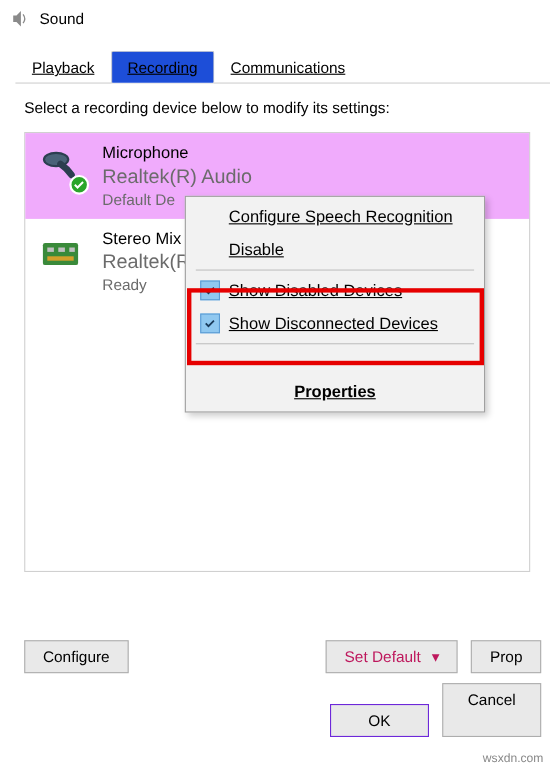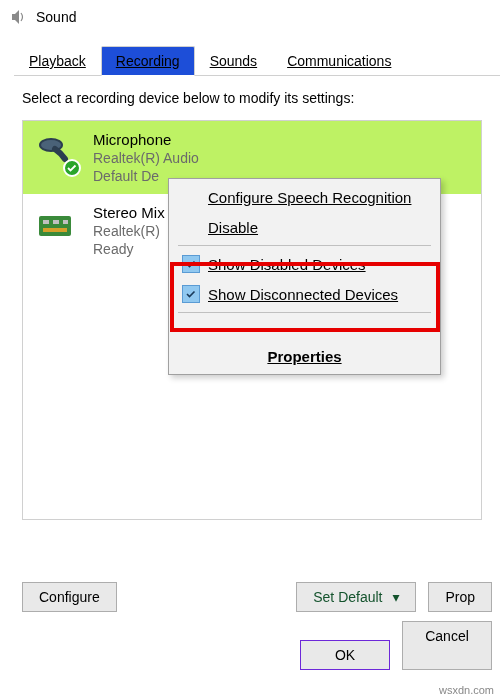--- a/index.html
+++ b/index.html
@@ -8,34 +8,34 @@
     .titlebar { display: flex; align-items: center; padding: 8px 10px; gap: 8px; }
     .titlebar .icon { width: 18px; height: 18px; }
     .titlebar .title { font-size: 14px; color: #000; }
     .tabs { display: flex; margin: 12px 0 0 14px; border-bottom: 1px solid #d0d0d0; position: relative; text-decoration: underline; }
     .tab { padding: 6px 14px; font-size: 14px; color: #000; border: 1px solid transparent; border-bottom: none; cursor: default; margin-right: 0; }
     .tab.active { background: #1d4ed8; border: 1px solid #d0d0d0; border-bottom: 1px solid #fff; margin-bottom: -1px; border-radius: 2px 2px 0 0; }
     .tab-body { padding: 14px 0 0 22px; }
     .instruction { font-size: 14px; color: #000; margin-bottom: 14px; }
     .device-list { border: 1px solid #d0d0d0; width: 460px; height: 400px; background: #fff; position: relative; }
     .device { display: flex; align-items: flex-start; padding: 10px 12px; gap: 14px; }
-    .device.selected { background: #bef264; }
+    .device.selected { background: #f0abfc; }
     .device-icon { width: 44px; height: 44px; position: relative; flex-shrink: 0; }
     .device-info { display: flex; flex-direction: column; gap: 2px; }
     .device-name { font-size: 15px; color: #000; }
-    .device-driver { font-size: 14px; color: #6b6b6b; }
+    .device-driver { font-size: 18px; color: #6b6b6b; }
     .device-status { font-size: 14px; color: #6b6b6b; }
     .context-menu { position: absolute; left: 168px; top: 178px; width: 273px; background: #f2f2f2; border: 1px solid #a0a0a0; box-shadow: 3px 3px 6px rgba(0,0,0,0.2); z-index: 10; padding: 3px; text-decoration: underline; }
     .menu-item { display: flex; align-items: center; padding: 6px 10px; font-size: 15px; color: #000; gap: 8px; }
     .menu-item .check { width: 18px; height: 18px; display: flex; align-items: center; justify-content: center; }
     .menu-sep { height: 1px; background: #c0c0c0; margin: 3px 6px; }
     .redbox { position: absolute; border: 4px solid #e60000; left: 170px; top: 262px; width: 270px; height: 70px; z-index: 11; pointer-events: none; }
     .bottom-buttons { position: absolute; left: 22px; bottom: 88px; width: 470px; display: flex; align-items: center; }
     .btn { font-size: 14px; padding: 6px 16px; background: #e9e9e9; border: 1px solid #adadad; min-width: 90px; text-align: center; }
-    .btn.disabled { color: #14532d; }
+    .btn.disabled { color: #be185d; }
     .btn-row2 { position: absolute; display: flex; gap: 12px; right: 8px; bottom: 30px; }
     .watermark { position: absolute; right: 6px; bottom: 4px; font-size: 11px; color: #888; }
     .speaker-icon svg, .mic-icon svg, .card-icon svg { display: block; }
     .check-badge { position: absolute; bottom: -2px; right: -2px; width: 18px; height: 18px; background: #2aa52a; border-radius: 50%; border: 2px solid #fff; display: flex; align-items: center; justify-content: center; }
   </style>
 </head>
 <body>
 
 <div class="window">
 
@@ -45,21 +45,20 @@
         <path d="M2 6 h3 l4 -4 v14 l-4 -4 h-3 z" fill="#8a8a8a"></path>
         <path d="M11 5 q3 4 0 8" stroke="#8a8a8a" stroke-width="1.2" fill="none"></path>
       </svg>
     </span>
     <span class="title">Sound</span>
   </div>
 
   <div class="tabs">
     <div class="tab">Playback</div>
     <div class="tab active">Recording</div>
-    <div class="tab">Sounds</div>
     <div class="tab">Communications</div>
   </div>
 
   <div class="tab-body">
     <div class="instruction">Select a recording device below to modify its settings:</div>
 
     <div class="device-list">
 
       <div class="device selected">
         <div class="device-icon mic-icon">

